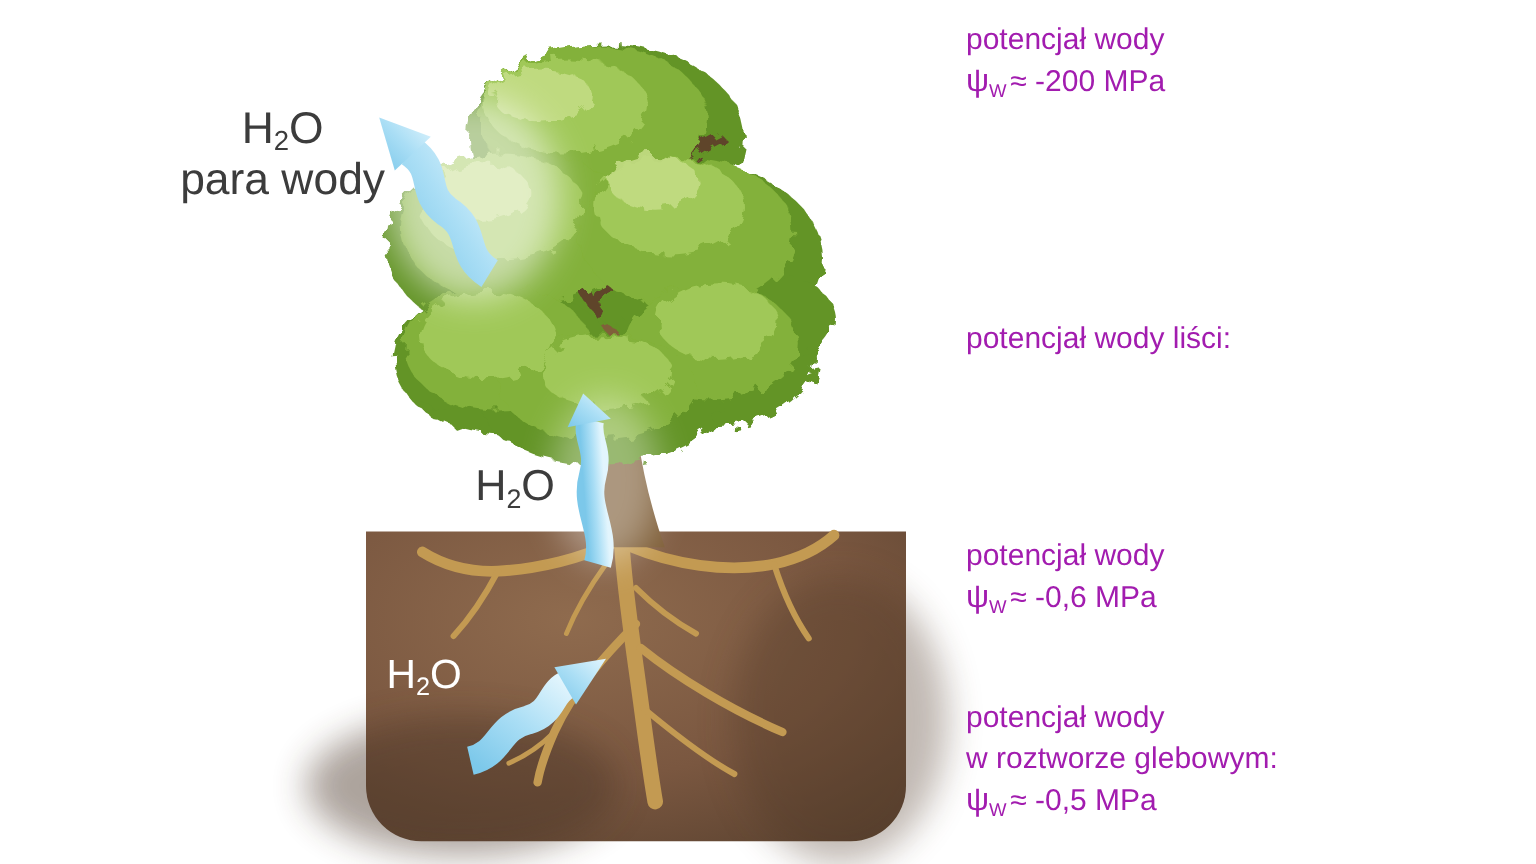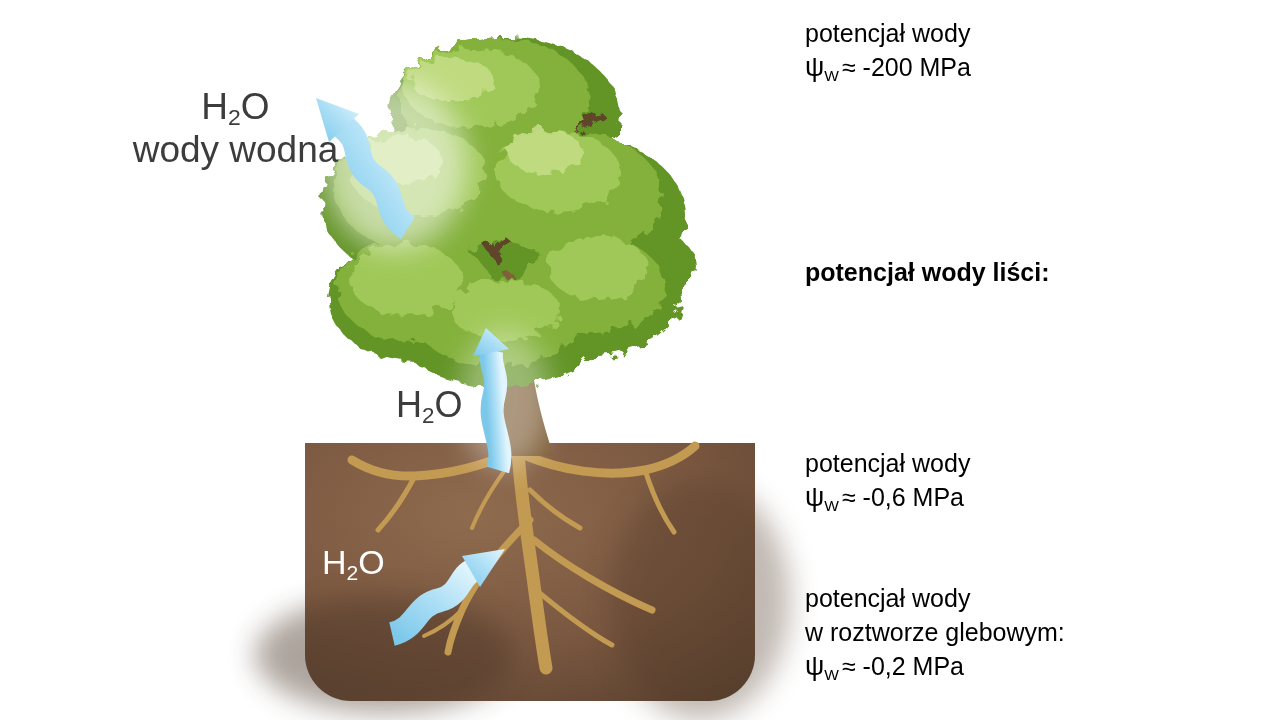--- a/index.html
+++ b/index.html
@@ -6,23 +6,23 @@
   #stage{
     position:relative;width:1280px;height:720px;background:#ffffff;
     font-family:"Liberation Sans", sans-serif;color:#3a3a3a;overflow:hidden;
   }
   svg{position:absolute;left:0;top:0;}
   .lbl{position:absolute;line-height:1.15;}
   .vapor-label{left:118px;top:86px;width:235px;text-align:center;font-size:37px;color:#3c3c3c;}
   .xylem-label{left:396px;top:384px;font-size:36px;color:#3c3c3c;}
   .soil-label{left:322px;top:543px;font-size:34px;color:#ffffff;}
   .sub2{font-size:62%;position:relative;top:0.28em;}
-  .annotation{position:absolute;left:805px;font-size:25px;line-height:34px;color:#000000;}
+  .annotation{position:absolute;left:805px;font-size:25px;line-height:34px;color:#a21caf;}
   .ann-atmosphere{top:16px;}
-  .ann-leaves{top:255px;font-weight:bold;}
+  .ann-leaves{top:265px;}
   .ann-roots{top:446px;}
   .ann-soil{top:581px;}
   .psi{font-size:27px;}
   .psi-sub{font-size:62%;position:relative;top:0.3em;margin-right:3px;}
 </style>
 </head>
 <body>
 
 <div id="stage">
 
@@ -126,21 +126,21 @@
     </g>
 
     <g>
       <path d="M498,470 C506,442 486,424 494,396 C500,374 488,366 492,350" stroke="url(#aqua)" stroke-width="23" fill="none"></path>
       <polygon points="486,328 509,349 473,356" fill="url(#aqua)"></polygon>
     </g>
   </svg>
 
   <div class="lbl vapor-label">
     <div><span>H</span><span class="sub2">2</span><span>O</span></div>
-    <div>wody wodna</div>
+    <div>para wody</div>
   </div>
 
   <div class="lbl xylem-label">
     <span>H</span><span class="sub2">2</span><span>O</span>
   </div>
 
   <div class="lbl soil-label">
     <span>H</span><span class="sub2">2</span><span>O</span>
   </div>
 
@@ -159,17 +159,17 @@
     <div>potencjał wody</div>
     <div>
       <span class="psi">ψ</span><span class="psi-sub">W</span><span>≈ -0,6 MPa</span>
     </div>
   </div>
 
   <div class="annotation ann-soil">
     <div>potencjał wody</div>
     <div>w roztworze glebowym:</div>
     <div>
-      <span class="psi">ψ</span><span class="psi-sub">W</span><span>≈ -0,2 MPa</span>
+      <span class="psi">ψ</span><span class="psi-sub">W</span><span>≈ -0,5 MPa</span>
     </div>
   </div>
 
 </div>
 
 </body></html>

